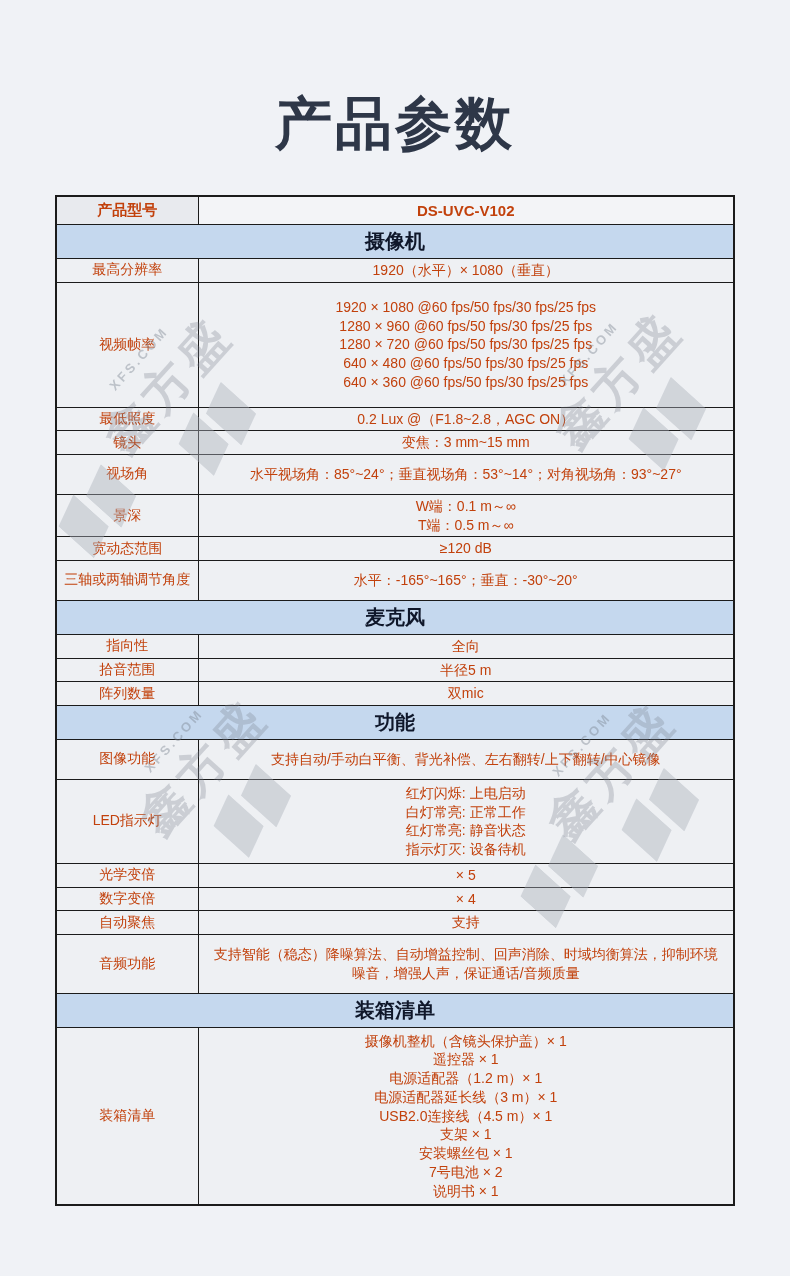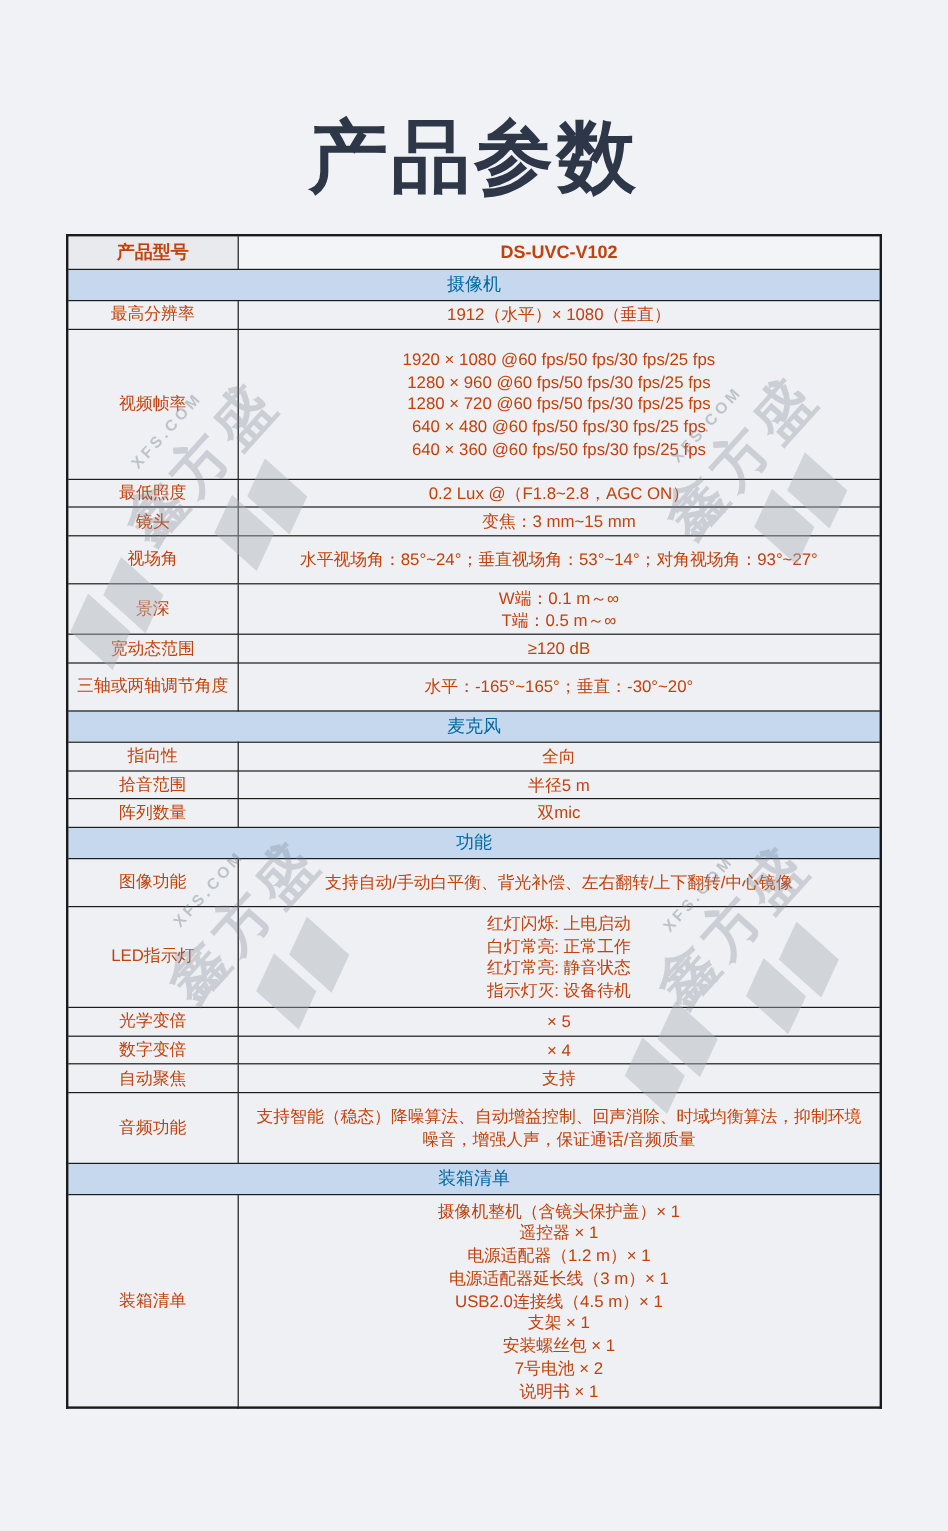--- a/index.html
+++ b/index.html
@@ -3,36 +3,36 @@
 <meta charset="utf-8">
 <style>
   html,body{margin:0;padding:0;background:#f0f2f6;}
   .page{
     position:relative;width:790px;height:1276px;margin:0 auto;
     background:#f0f2f6;overflow:hidden;
     font-family:"Liberation Sans","DejaVu Sans",sans-serif;
   }
   .title{
     position:absolute;top:86px;left:0;width:100%;
-    text-align:center;font-size:66px;font-weight:bold;
+    text-align:center;font-size:57px;font-weight:bold;
     color:#2e3748;letter-spacing:3px;
   }
   table.spec-table{
     position:absolute;left:55px;top:195px;width:680px;
     border-collapse:collapse;table-layout:fixed;
     border:2px solid #1b1b1b;z-index:1;
   }
   td{
     border:1px solid #1b1b1b;background:#eef0f3;color:#c2410c;
     font-size:14px;text-align:center;vertical-align:middle;
     padding:2px 6px;word-break:break-word;
   }
   td.section-cell{
-    background:#c5d8ee;font-weight:normal;font-size:15px;
-    color:#0369a1;padding:3px 6px;
+    background:#c5d8ee;font-weight:bold;font-size:20px;
+    color:#0f172a;padding:3px 6px;
   }
   tr.model-row td{font-weight:bold;font-size:15px;padding:4px 6px;}
   td.model-label{background:#e8eaee;}
   td.model-value{background:#f3f4f7;margin-left:20px;}
   .line{line-height:1.34;}
   td.pad-xs{padding:2px 6px;}
   td.pad-sm{padding:4px 8px;}
   td.pad-md{padding:10px 10px;}
   td.pad-xl{padding:15px 10px;}
   
@@ -63,21 +63,21 @@
         <tr class="model-row">
           <td class="model-label">产品型号</td>
           <td class="model-value">DS-UVC-V102</td>
         </tr>
         <tr>
           <td class="section-cell" colspan="2">摄像机</td>
         </tr>
         <tr>
           <td>最高分辨率</td>
           <td class="pad-xs">
-            <div class="line">1912（水平）× 1080（垂直）</div>
+            <div class="line">1920（水平）× 1080（垂直）</div>
           </td>
         </tr>
         <tr>
           <td>视频帧率</td>
           <td class="pad-xl">
             <div class="line">1920 × 1080 @60 fps/50 fps/30 fps/25 fps</div>
             <div class="line">1280 × 960 @60 fps/50 fps/30 fps/25 fps</div>
             <div class="line">1280 × 720 @60 fps/50 fps/30 fps/25 fps</div>
             <div class="line">640 × 480 @60 fps/50 fps/30 fps/25 fps</div>
             <div class="line">640 × 360 @60 fps/50 fps/30 fps/25 fps</div>

